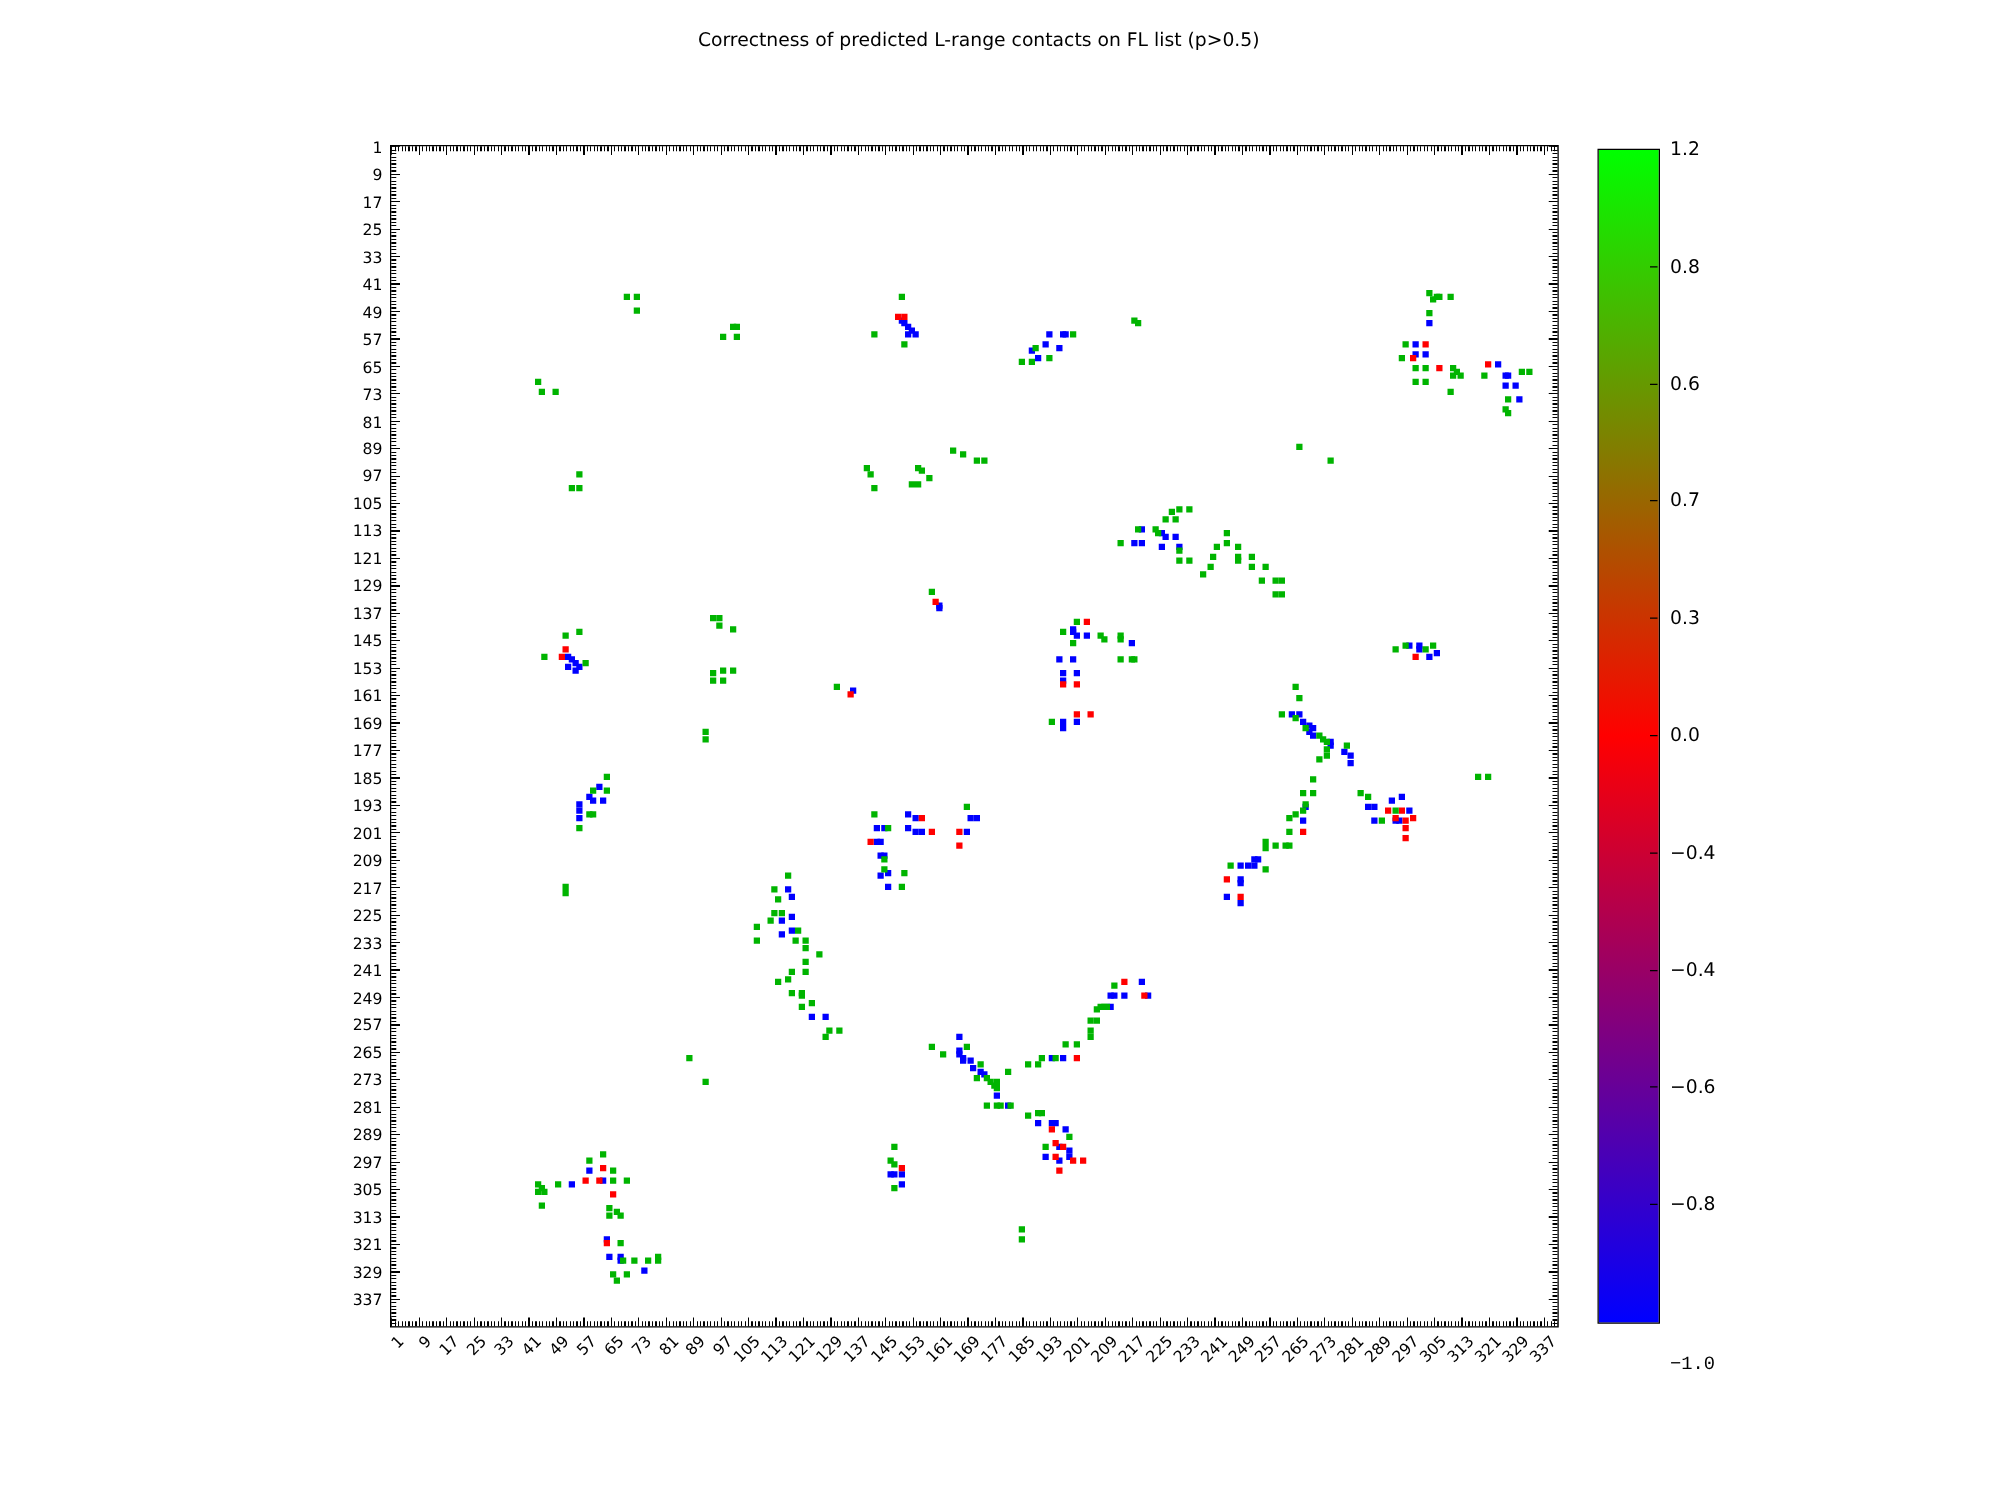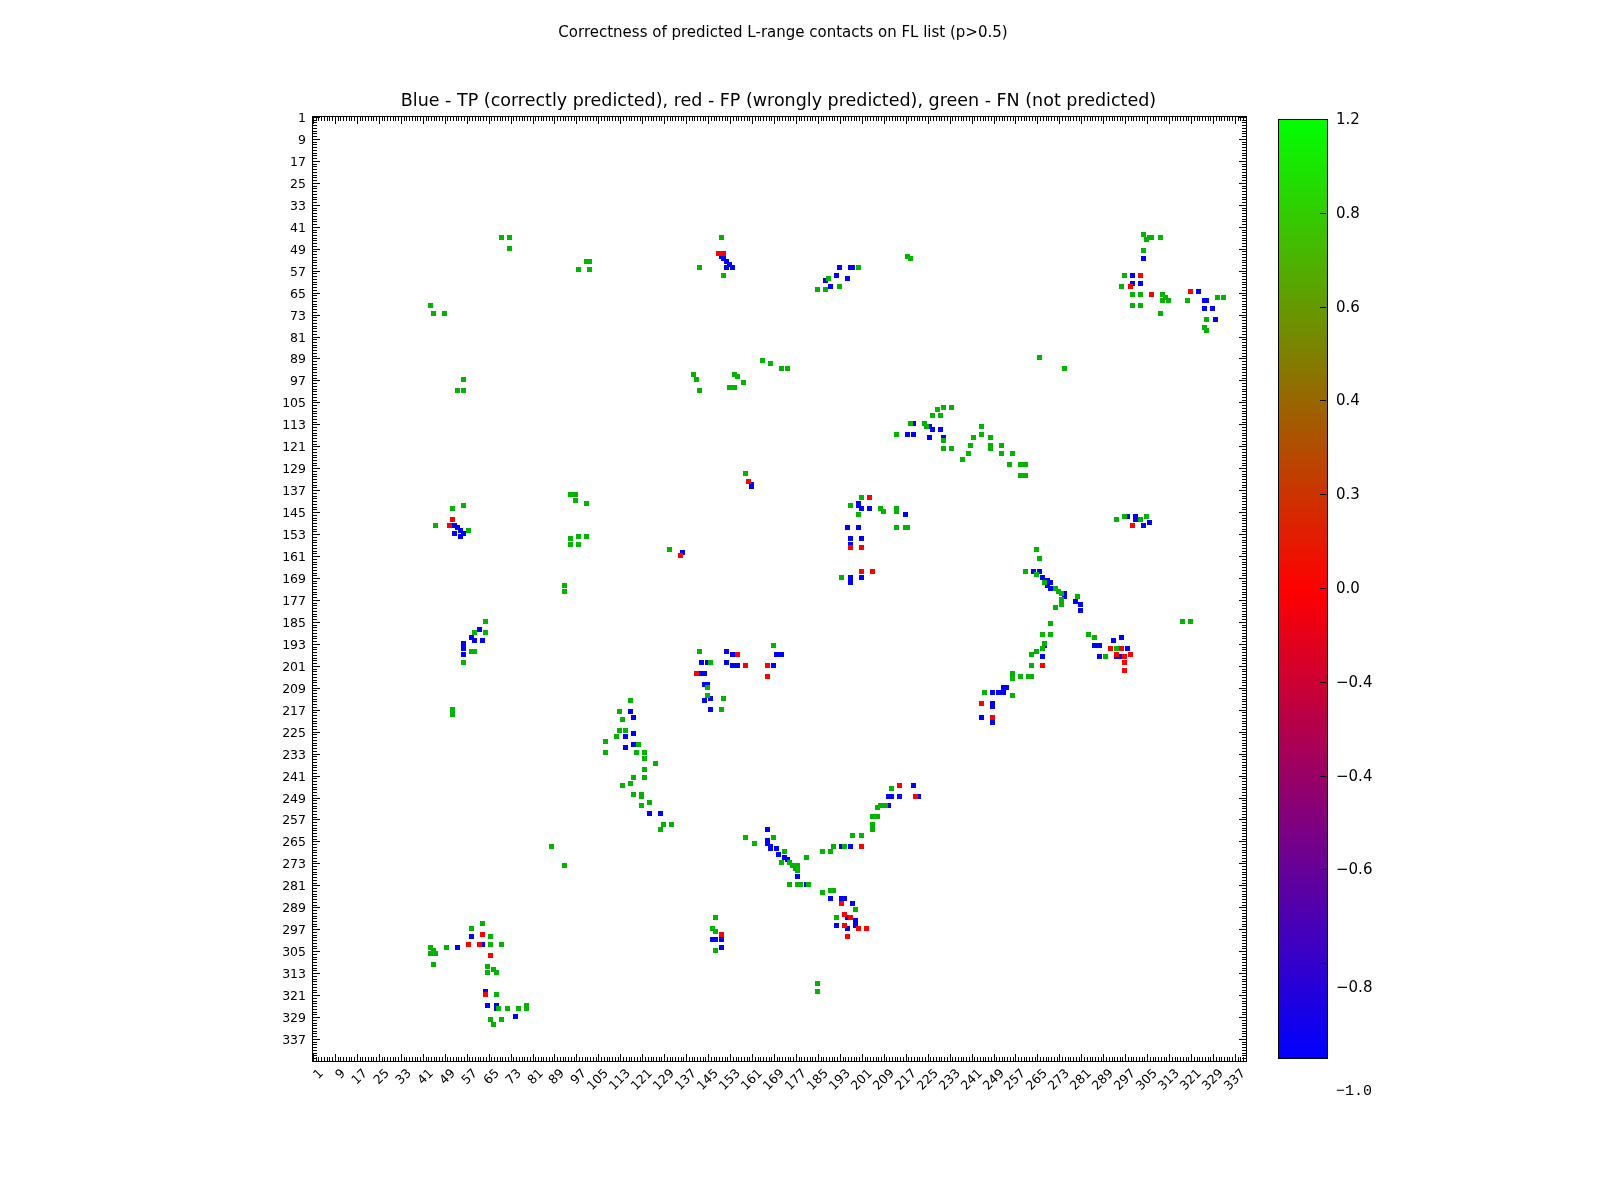--- a/index.html
+++ b/index.html
@@ -27,21 +27,20 @@
   .cblab{position:absolute;left:1336px;font-size:15px;line-height:18px;}
 </style>
 </head>
 <body>
 
 <div class="canvas">
   <div class="suptitle">
     <div>Correctness of predicted L-range contacts on FL list (p&gt;0.5)</div>
   </div>
 
-  <div class="axtitle">Blue - TP (correctly predicted), red - FP (wrongly predicted), green - FN (not predicted)</div>
 
   <div class="plot" id="plot">
     <div class="comb t"></div>
     <div class="comb tM"></div>
     <div class="comb b"></div>
     <div class="comb bM"></div>
     <div class="comb l"></div>
     <div class="comb lM"></div>
     <div class="comb r"></div>
     <div class="comb rM"></div>
@@ -617,22 +616,22 @@
       <div class="cbtick" style="left: 1320px; top: 588px;"></div>
       <div class="cbtick" style="left: 1320px; top: 681.8px;"></div>
       <div class="cbtick" style="left: 1320px; top: 775.6px;"></div>
       <div class="cbtick" style="left: 1320px; top: 869.4px;"></div>
       <div class="cbtick" style="left: 1320px; top: 963.2px;"></div>
     </div>
   <div id="cblabels">
       <div class="cblab" style="top: 110px;">1.2</div>
       <div class="cblab" style="top: 203.8px;">0.8</div>
       <div class="cblab" style="top: 297.6px;">0.6</div>
-      <div class="cblab" style="top: 391.4px;">0.4</div>
+      <div class="cblab" style="top: 391.4px;">0.7</div>
       <div class="cblab" style="top: 485.2px;">0.3</div>
       <div class="cblab" style="top: 579px;">0.0</div>
       <div class="cblab" style="top: 672.8px;">−0.4</div>
       <div class="cblab" style="top: 766.6px;">−0.4</div>
       <div class="cblab" style="top: 860.4px;">−0.6</div>
-      <div class="cblab" style="top: 954.2px; margin-top: 24px;">−0.8</div>
+      <div class="cblab" style="top: 954.2px;">−0.8</div>
       <div class="cblab" style="top: 1083px; font-family: Liberation Mono, monospace;">−1.0</div>
     </div>
 </div>
 
 </body></html>

